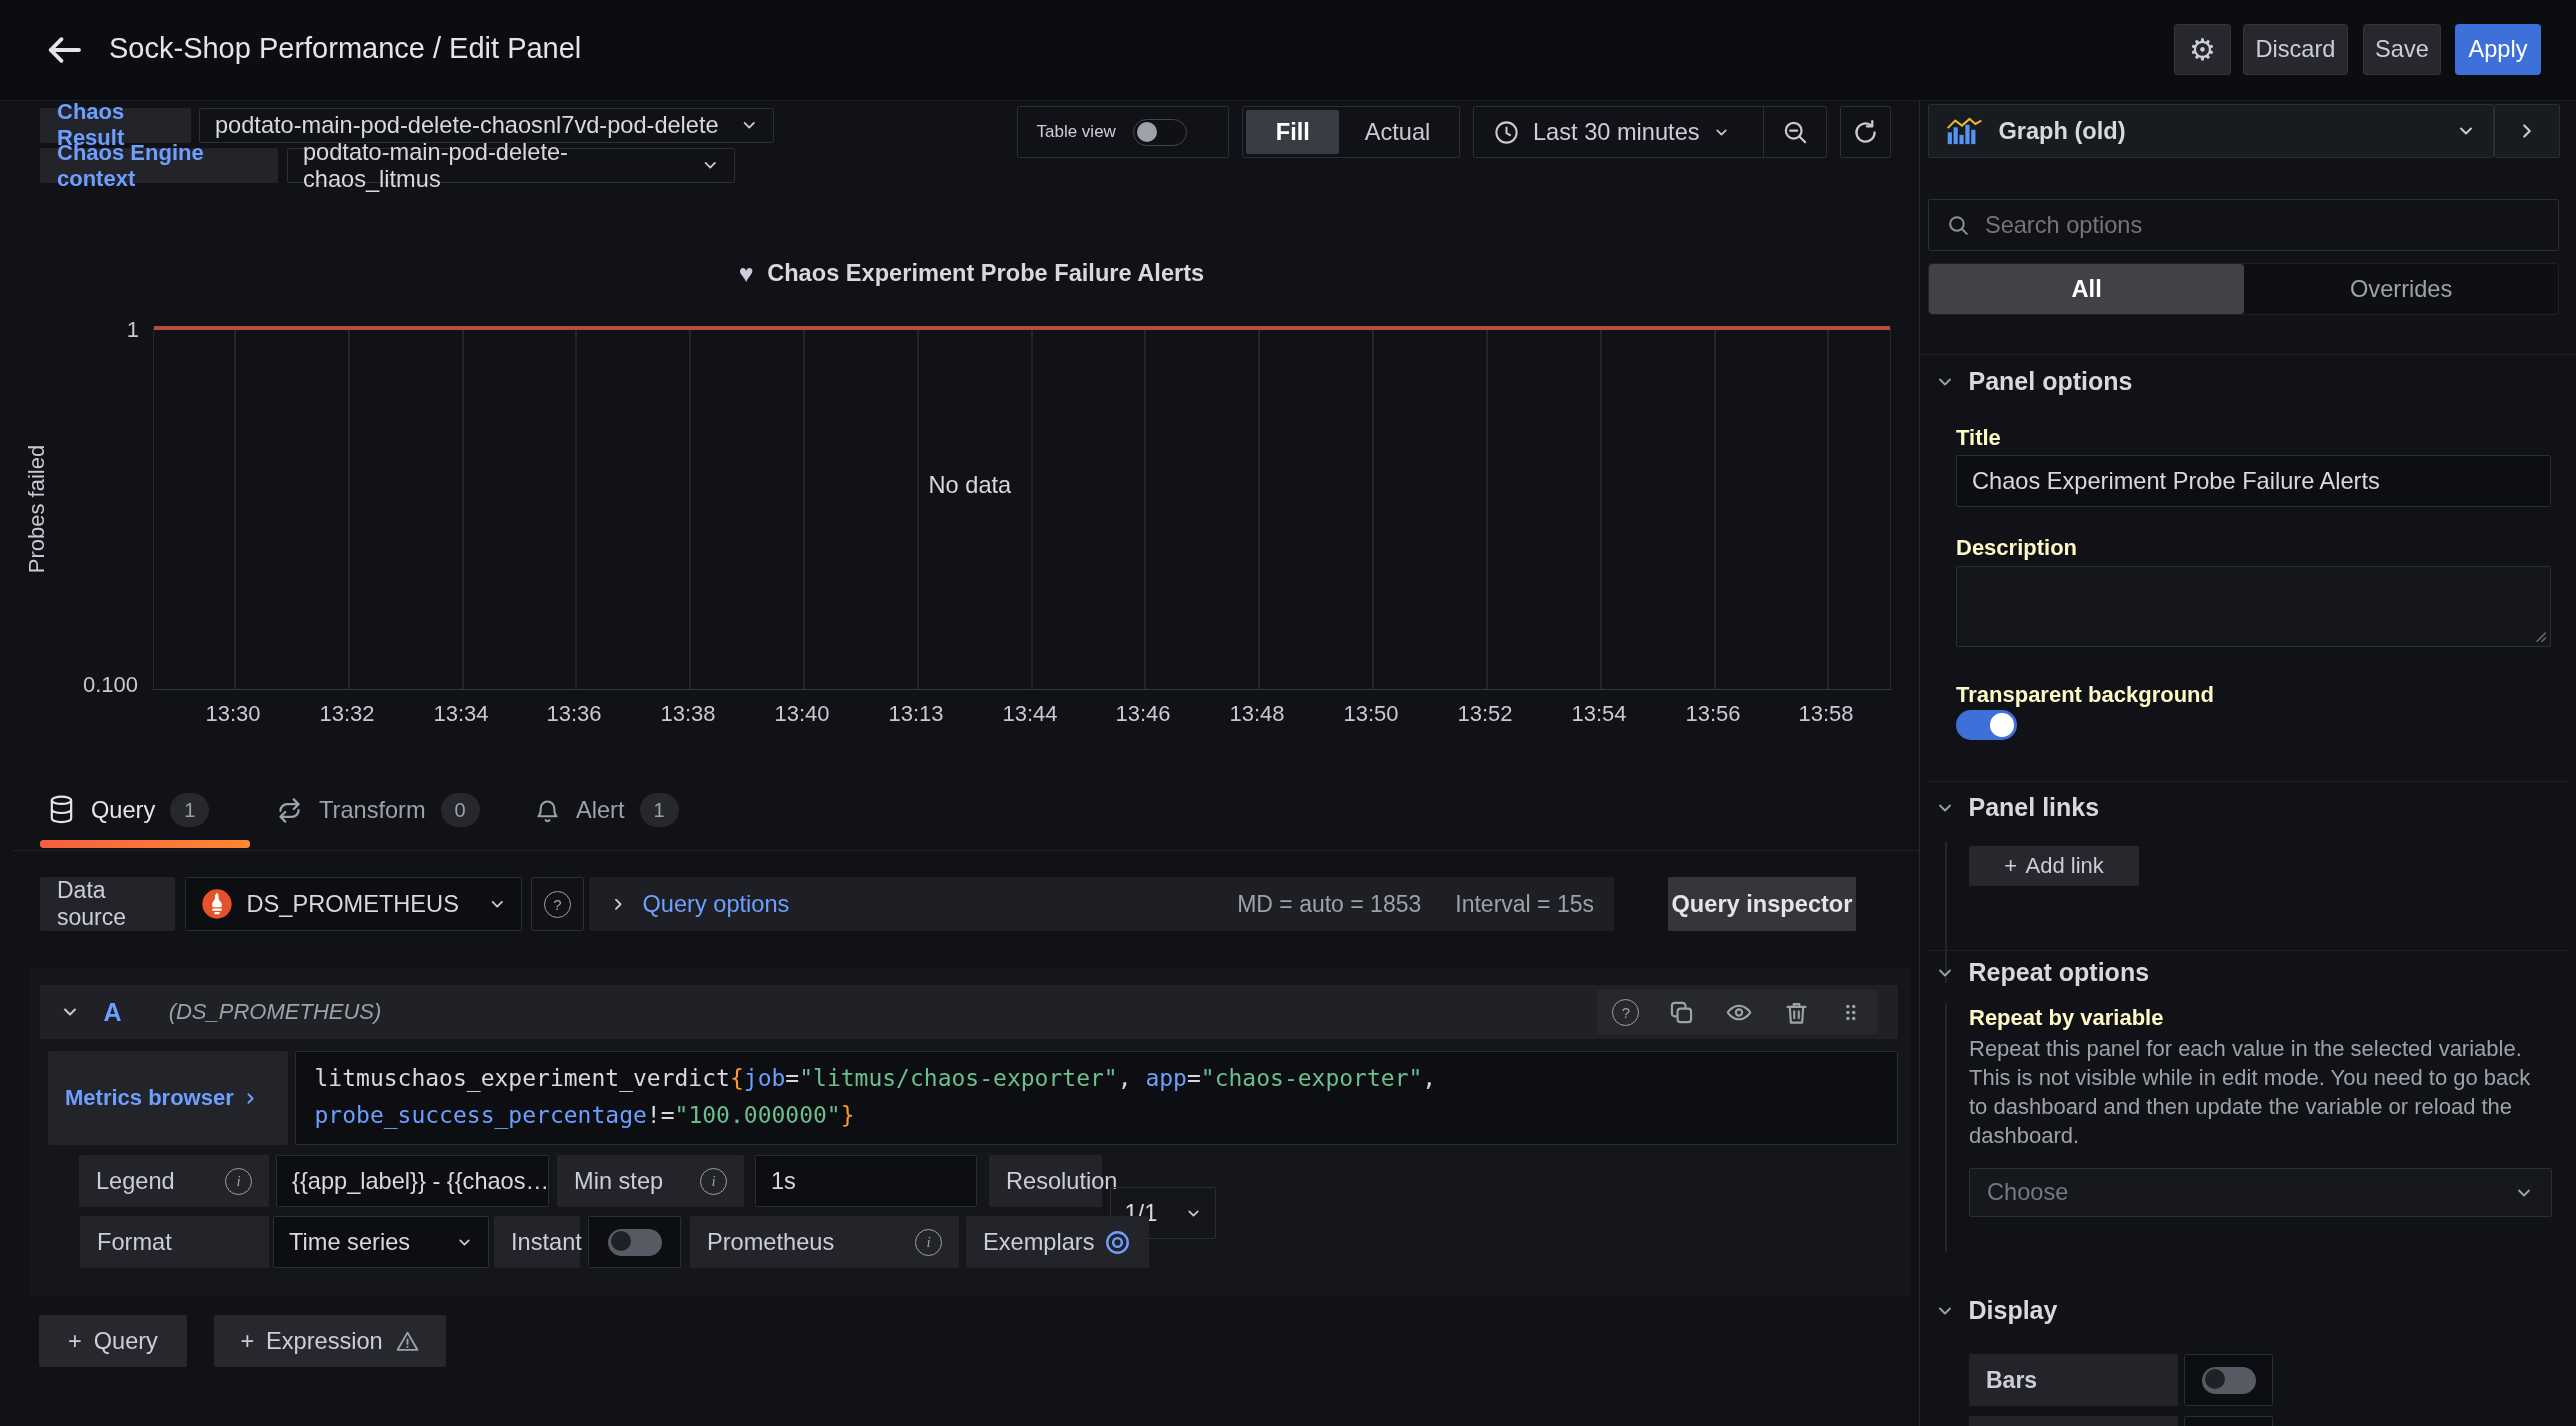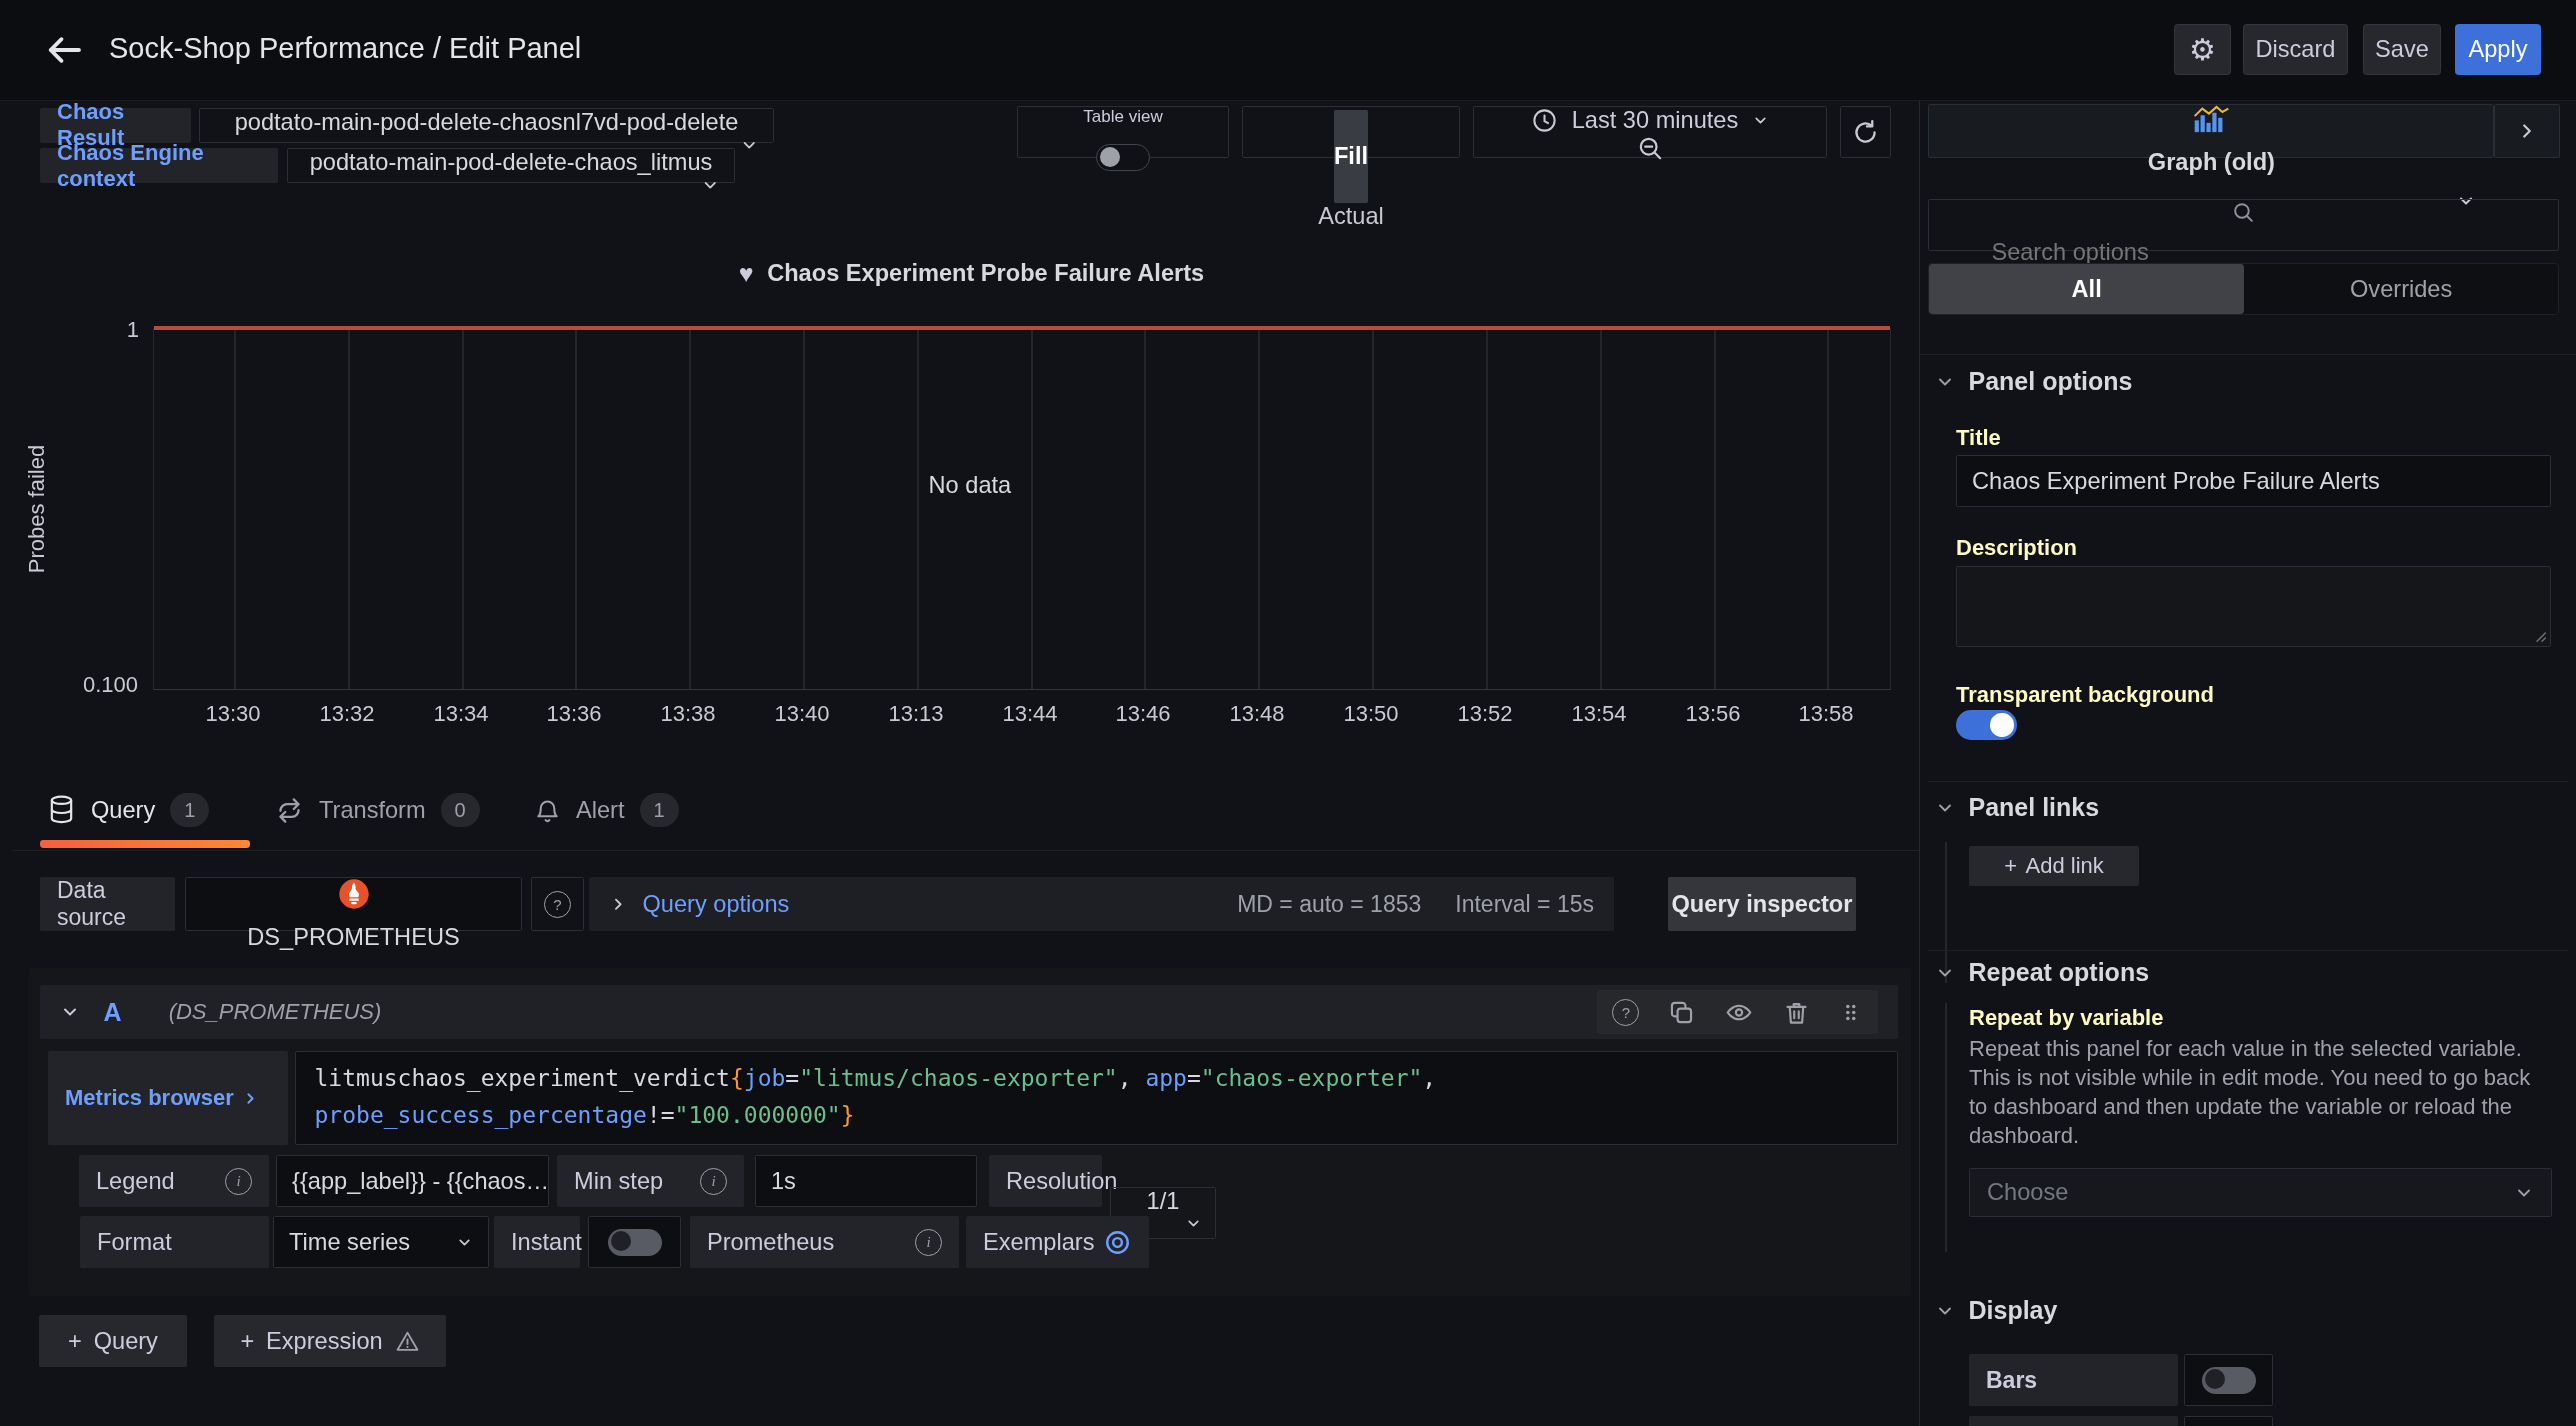--- a/index.html
+++ b/index.html
@@ -16,21 +16,21 @@
   .hbtn { height:51px; border-radius:3.4px; display:flex; align-items:center; justify-content:center;
           font-size:23.6px; font-weight:500; color:#ccccdc; background:#26282e; border:0.8px solid #34363c; cursor:pointer; }
   .hbtn.primary { background:#3d71d9; border-color:#3d71d9; color:#fff; }
 
   
   .lbl { background:#22242a; color:#ccccdc; border-radius:1.7px; display:flex; align-items:center;
          padding:0 17px; font-size:23.6px; font-weight:500; }
   .lbl.blue { color:#6e9fff; font-size:22px; font-weight:700; }
   .inp { background:#0d0e12; border:0.8px solid #2c2e36; border-radius:1.7px; display:flex; align-items:center;
          padding:0 15px; font-size:23.6px; color:#d8d9df; overflow:hidden; white-space:nowrap; }
-  .ghost { background:transparent; border:0.8px solid #2c2e36; border-radius:1.7px; display:flex; align-items:center;flex-direction:column; }
+  .ghost { background:transparent; border:0.8px solid #2c2e36; border-radius:1.7px; display:flex; align-items:center; }
   .chev { color:#9fa1a8; margin-left:auto; }
   .divider { background:#1f2127; height:0.8px; }
   .btn-sec { background:#26282e; border-radius:1.7px; display:flex; align-items:center; justify-content:center;
              gap:11.8px; font-size:23.6px; font-weight:500; color:#ccccdc; cursor:pointer; }
 
   
   .tgl { position:relative; width:54px; height:27px; border-radius:13.5px; flex:none; }
   .tgl::after { content:""; position:absolute; top:2.5px; width:20px; height:20px; border-radius:50%; }
   .tgl.off-dark { background:#101116; border:0.8px solid #44464d; }
   .tgl.off-dark::after { left:3.4px; background:#9fa1a8; top:2.1px; }

